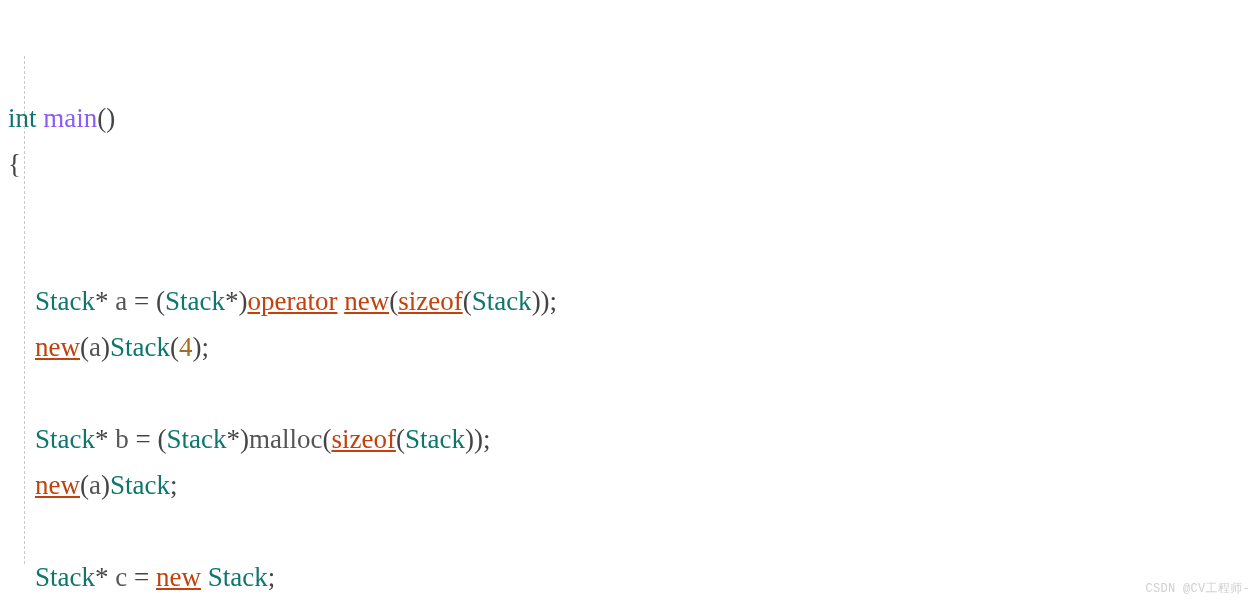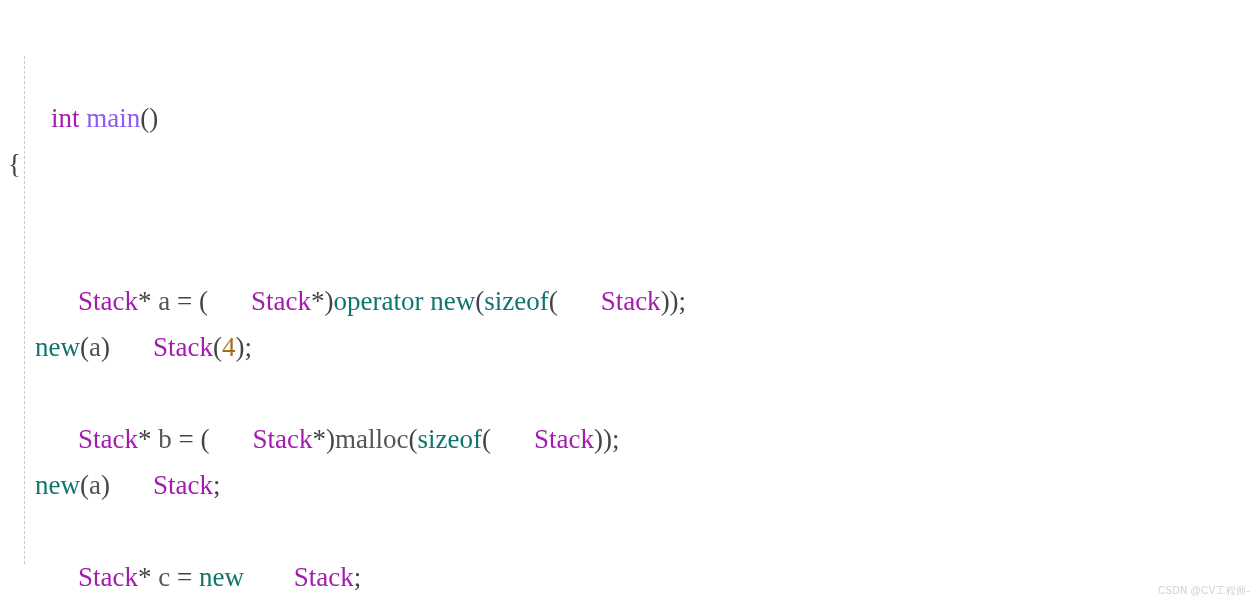--- a/index.html
+++ b/index.html
@@ -12,39 +12,39 @@
       position: relative;
       width: 1258px;
       height: 603px;
       overflow: hidden;
     }
     .code-block {
       padding: 4px 8px;
       white-space: pre;
       position: relative;
     }
-    .kw-type { color: #a21caf; margin-left: 43px; } 
+    .kw-type { color: #0f766e; } 
     .func { color: #8b5cf6; }   
-    .op-new { color: #0f766e; }
+    .op-new { color: #c2410c; text-decoration: underline; }
     .num { color: #a07020; }
     .paren, .semi, .brace, .eq, .star, .plain { color: #444444; }
     .var { color: #555555; }
     .indent-guide {
       position: absolute;
       left: 24px;
       top: 56px;
       height: 508px;
       border-left: 1px dashed #c8c8c8;
     }
     .watermark {
       position: absolute;
       right: 8px;
       bottom: 4px;
-      font-size: 10px;
-      font-family: Liberation Sans, sans-serif;
+      font-size: 12px;
+      font-family: Liberation Mono, monospace;
       color: #d0d0d0;
       letter-spacing: 0.3px;
     }
   </style>
 </head>
 <body>
 
 <div class="code-block">
 <div class="indent-guide"></div>
 <span class="kw-type">int</span> <span class="func">main</span><span class="paren">()</span>

